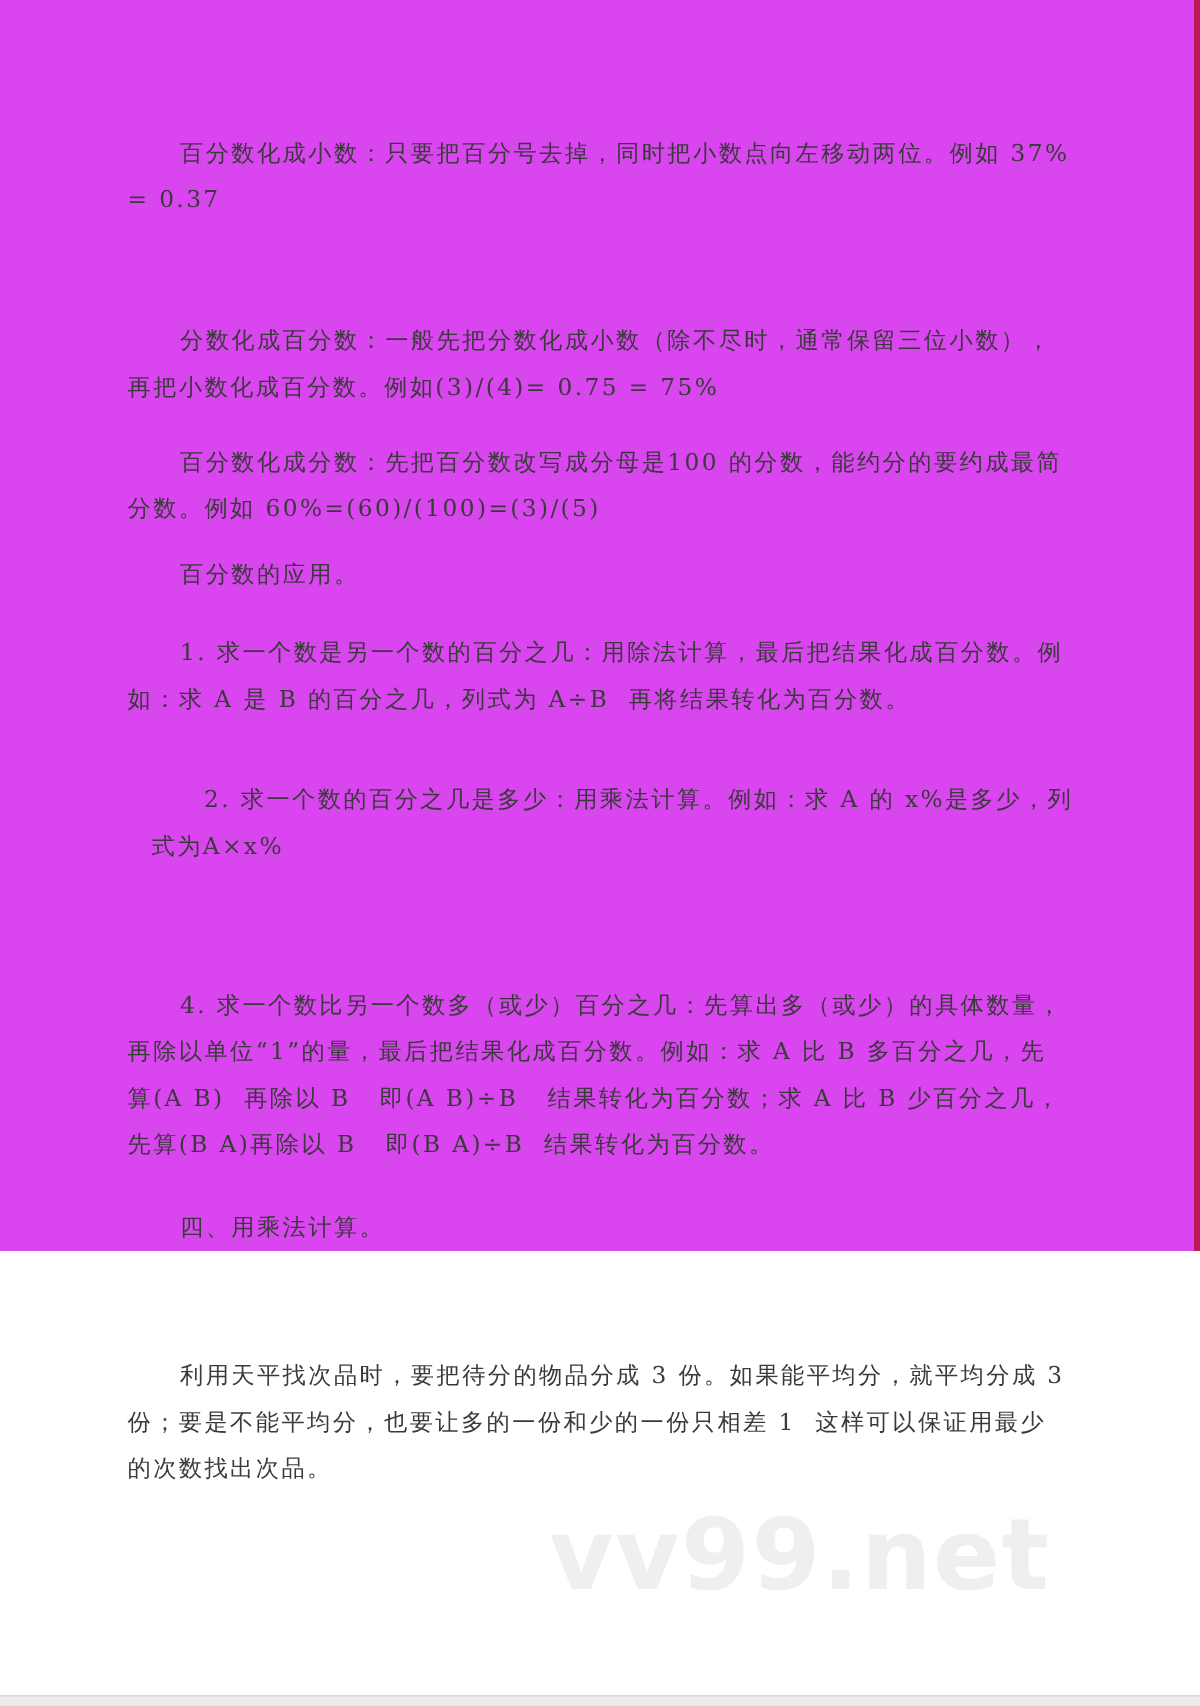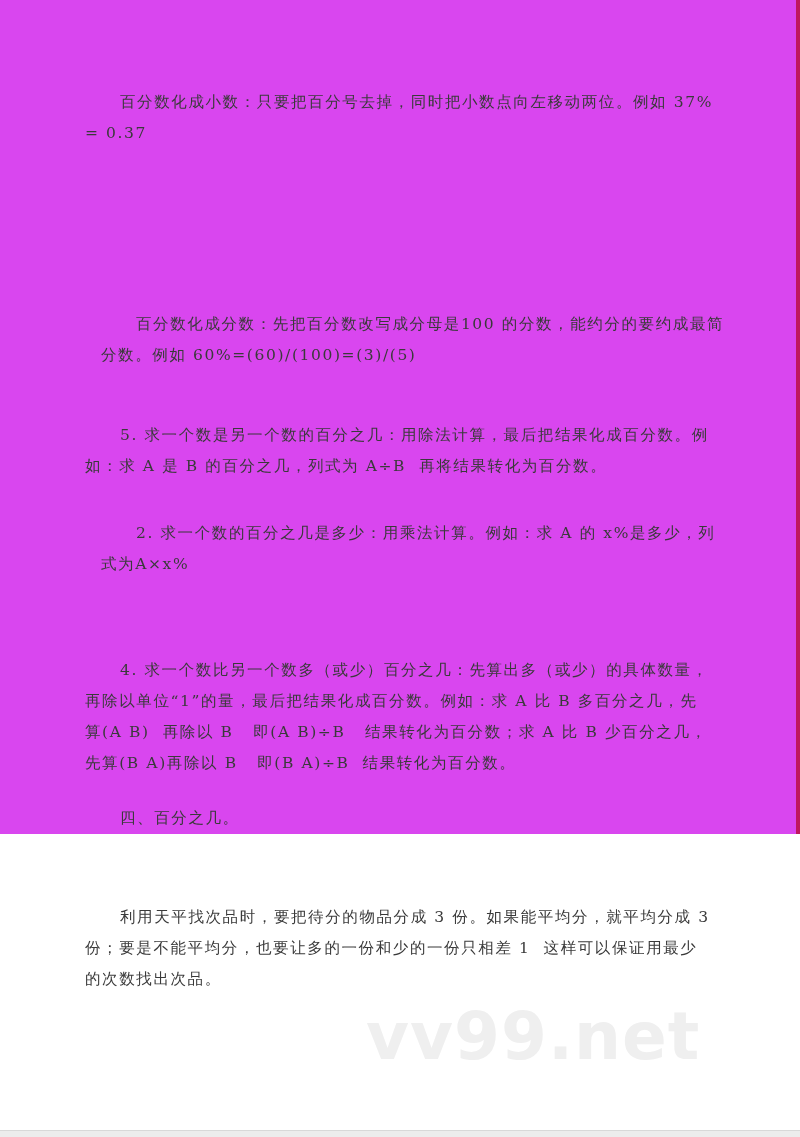--- a/index.html
+++ b/index.html
@@ -54,22 +54,24 @@
       letter-spacing: 1px;
       color: #efefef;
       user-select: none;
     }
   </style>
 </head>
 <body>
 
 <div class="page">
   <p class="para" style="top:87px;margin:0">百分数化成小数：只要把百分号去掉，同时把小数点向左移动两位。例如 37% = 0.37</p>
-  <p class="para" style="top:293px;margin:16px">百分数化成分数：先把百分数改写成分母是100 的分数，能约分的要约成最简分数。例如 60%=(60)/(100)=(3)/(5)</p>
-  <p class="para" style="top:420px;margin:0">5. 求一个数是另一个数的百分之几：用除法计算，最后把结果化成百分数。例如：求 A 是 B 的百分之几，列式为 A÷B  再将结果转化为百分数。</p>
+  <p class="para" style="top:212px;margin:0">分数化成百分数：一般先把分数化成小数（除不尽时，通常保留三位小数），再把小数化成百分数。例如(3)/(4)= 0.75 = 75%</p>
+  <p class="para" style="top:293px;margin:0">百分数化成分数：先把百分数改写成分母是100 的分数，能约分的要约成最简分数。例如 60%=(60)/(100)=(3)/(5)</p>
+  <p class="para" style="top:368px;margin:0">百分数的应用。</p>
+  <p class="para" style="top:420px;margin:0">1. 求一个数是另一个数的百分之几：用除法计算，最后把结果化成百分数。例如：求 A 是 B 的百分之几，列式为 A÷B  再将结果转化为百分数。</p>
   <p class="para" style="top:502px;margin:16px">2. 求一个数的百分之几是多少：用乘法计算。例如：求 A 的 x%是多少，列式为A×x%</p>
   <p class="para" style="top:655px;margin:0">4. 求一个数比另一个数多（或少）百分之几：先算出多（或少）的具体数量，再除以单位“1”的量，最后把结果化成百分数。例如：求 A 比 B 多百分之几，先算(A B)  再除以 B   即(A B)÷B   结果转化为百分数；求 A 比 B 少百分之几，先算(B A)再除以 B   即(B A)÷B  结果转化为百分数。</p>
-  <p class="para" style="top:803px;margin:0">四、百分之几。</p>
+  <p class="para" style="top:803px;margin:0">四、用乘法计算。</p>
   <p class="para" style="top:902px;margin:0">利用天平找次品时，要把待分的物品分成 3 份。如果能平均分，就平均分成 3 份；要是不能平均分，也要让多的一份和少的一份只相差 1  这样可以保证用最少的次数找出次品。</p>
 
   <div class="watermark">vv99.net</div>
 </div>
 <div class="bottom-band"></div>
 
 </body></html>

